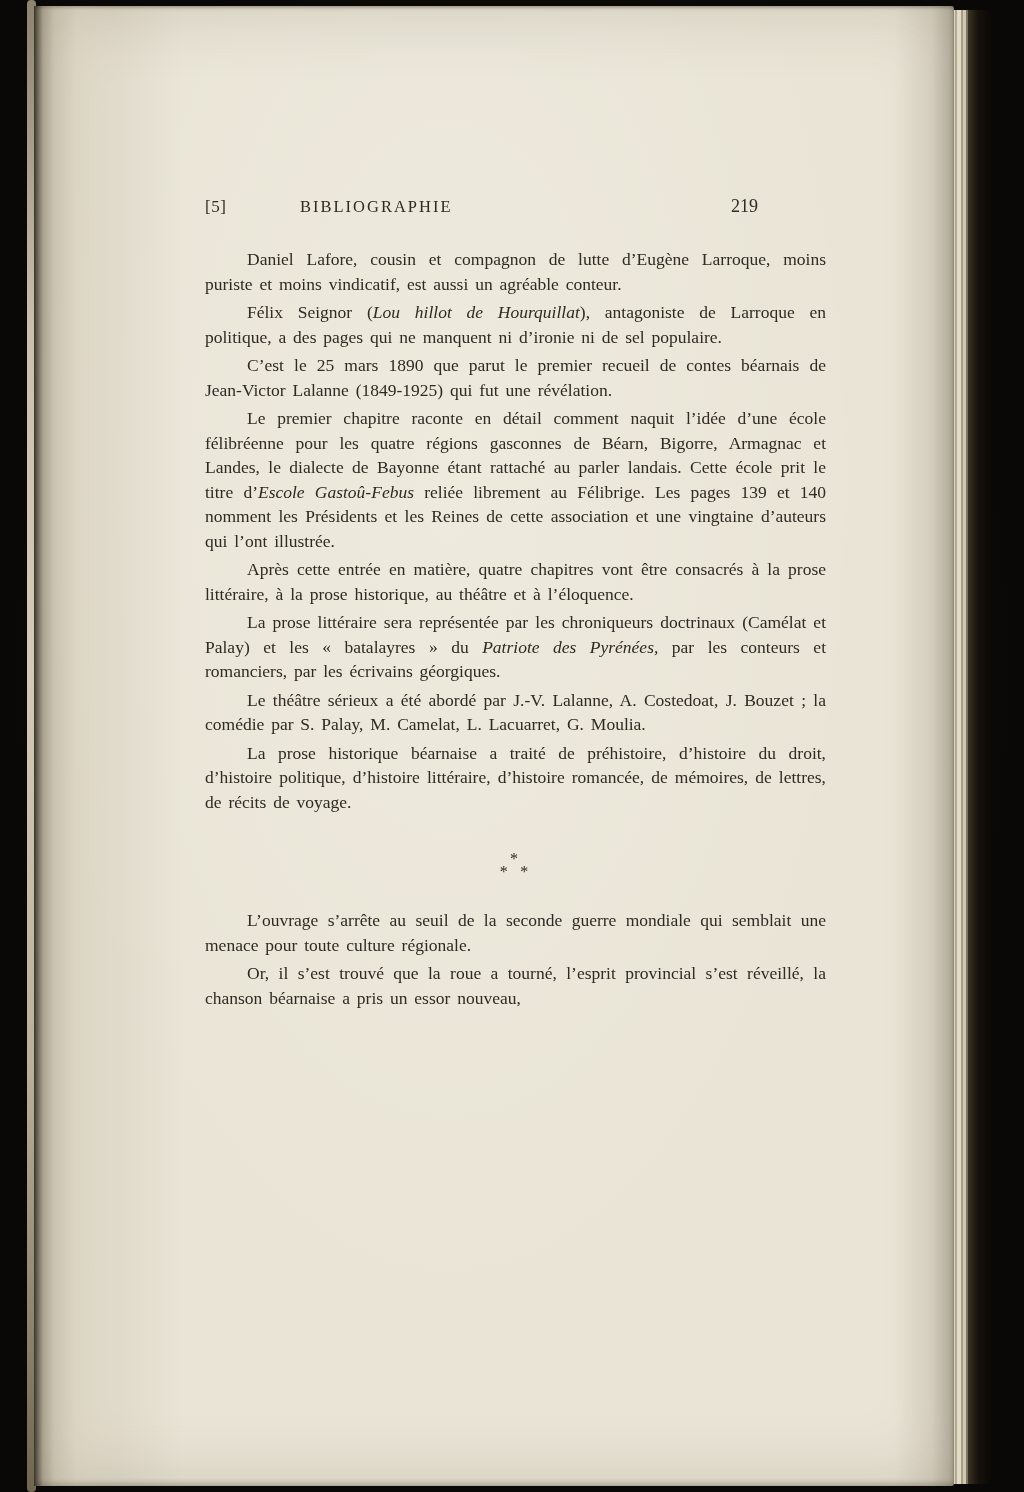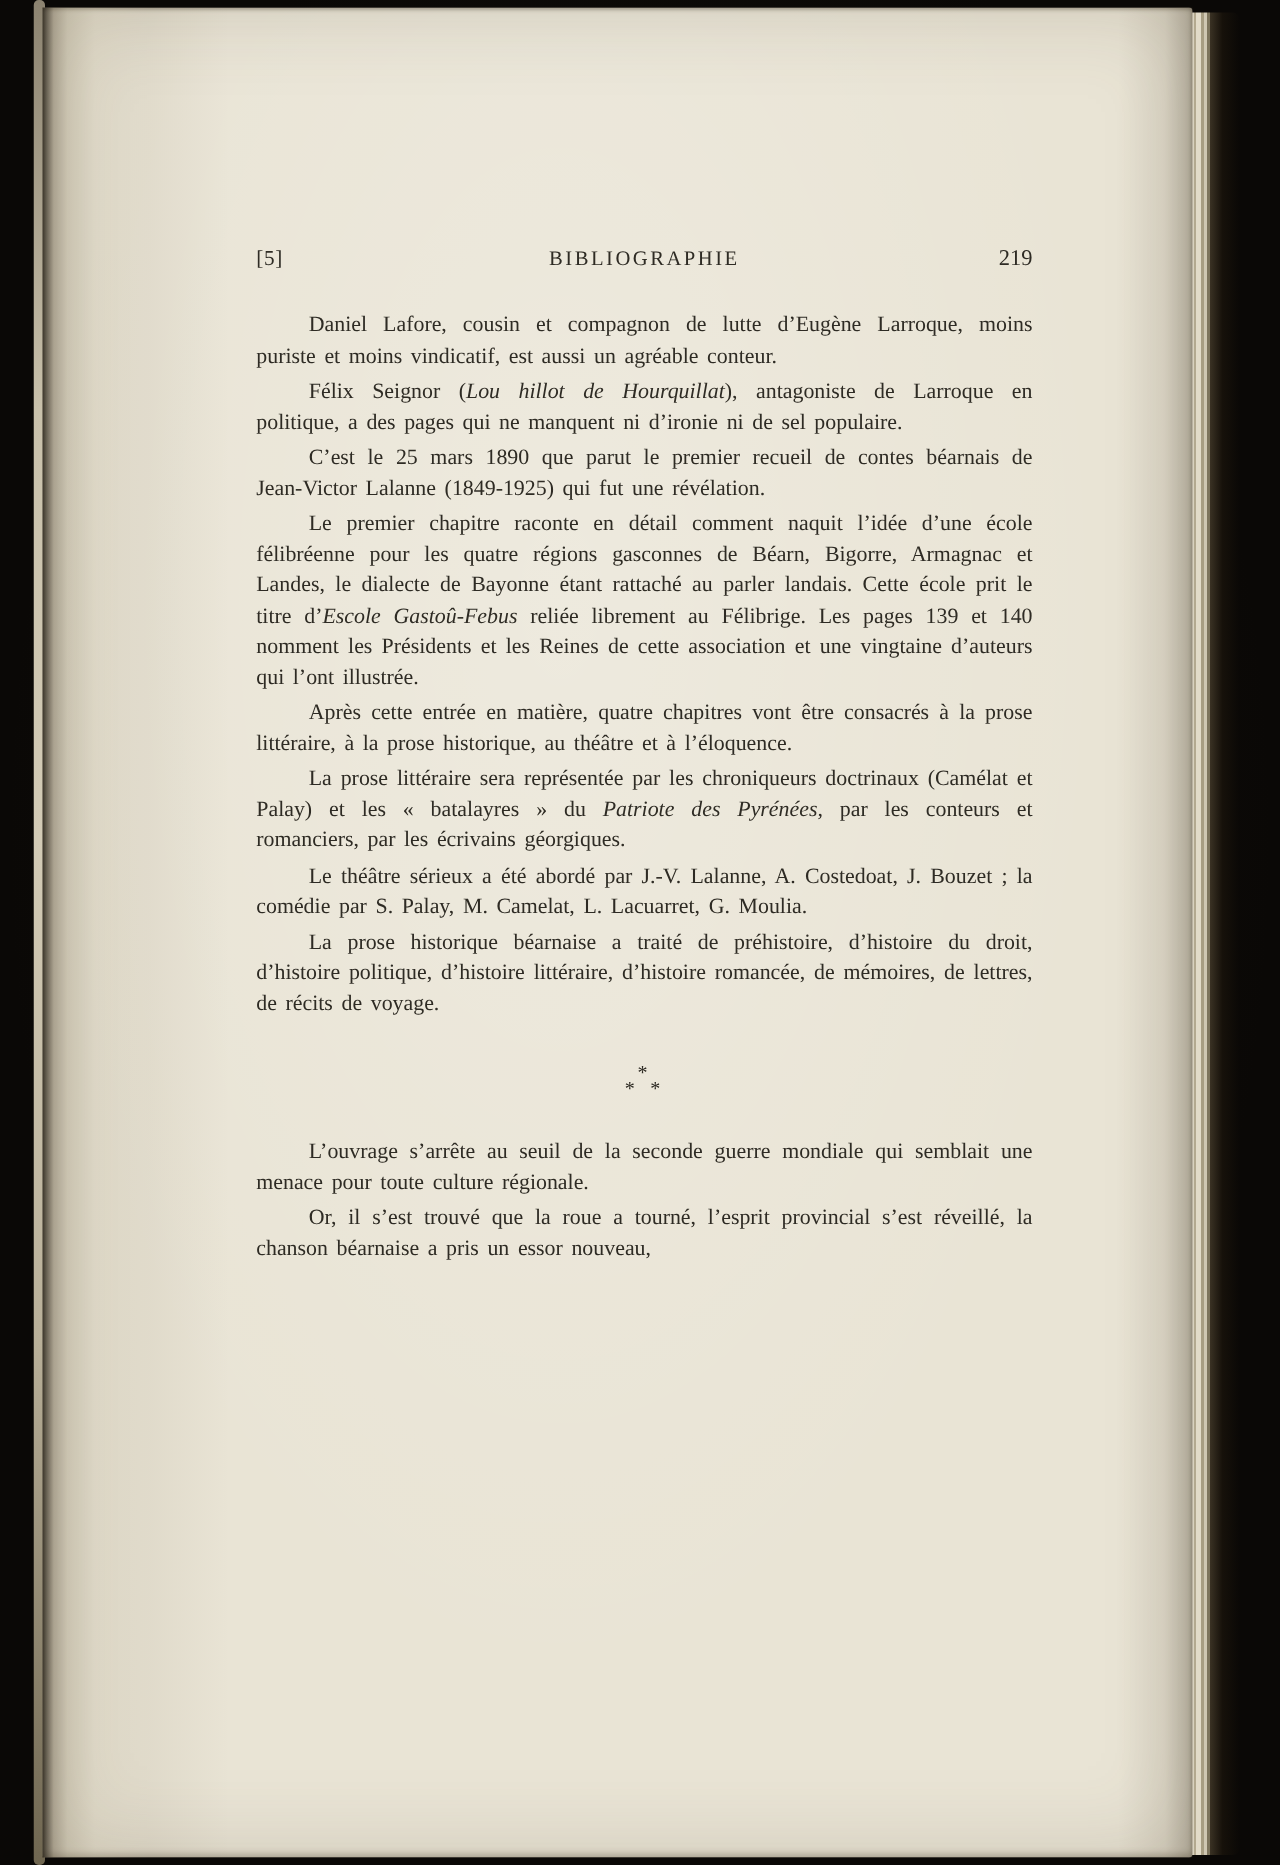--- a/index.html
+++ b/index.html
@@ -106,27 +106,25 @@
     align-items: baseline;
     margin: 0 0 30px 0;
   }
   .h-left {
     width: 95px;
     font-size: 17px;
     letter-spacing: 0.5px;
   }
   .h-center {
     flex: 1;
-    text-align: center;
     font-size: 16.5px;
     letter-spacing: 2px;
   }
   .h-right {
     width: 95px;
-    text-align: right;
     font-size: 18px;
   }
   .text-block {
     font-size: 17.5px;
     line-height: 24.5px;
     text-align: justify;
     word-spacing: 2.5px;
     margin-top: 23px;
   }
   .para {

